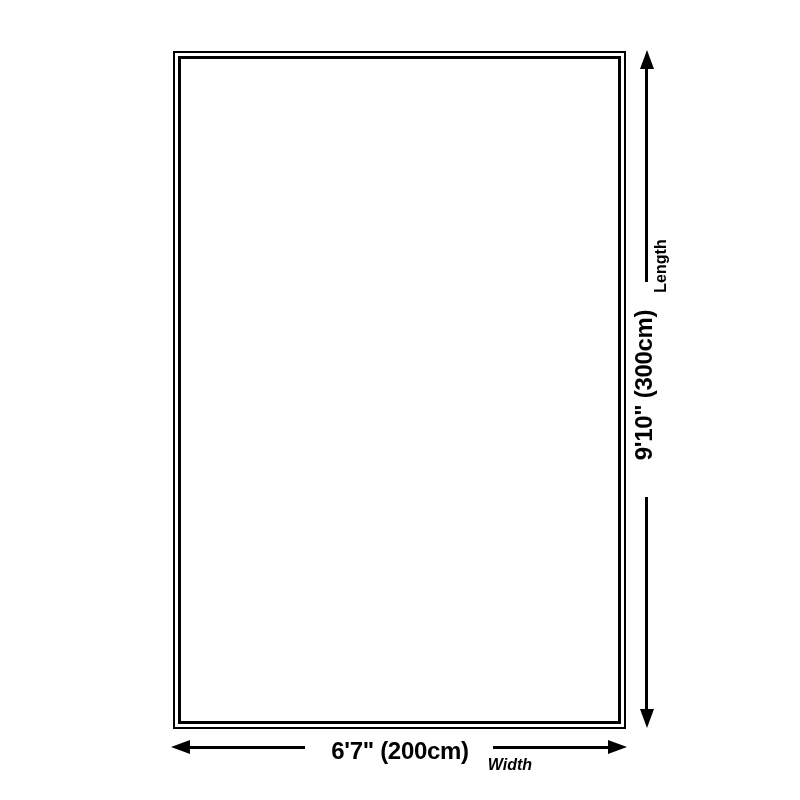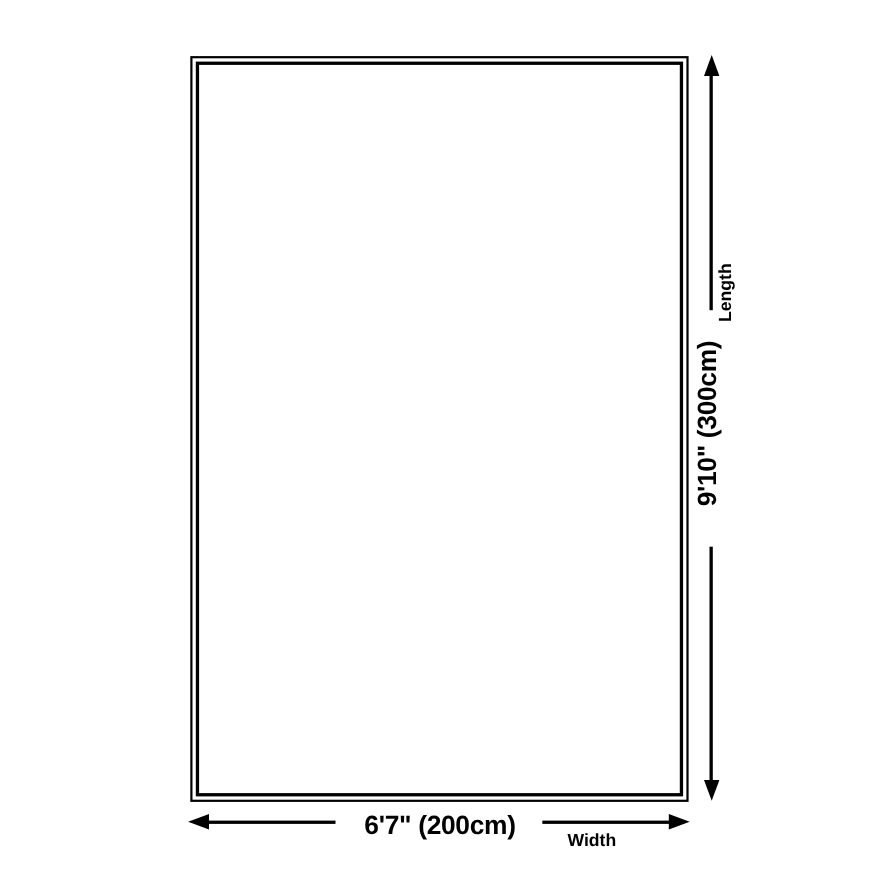--- a/index.html
+++ b/index.html
@@ -46,21 +46,21 @@
     position:absolute; font-size:24px; font-weight:700;
     letter-spacing:-0.3px; white-space:nowrap; line-height:1;
   }
   .dim-label {
     position:absolute; font-size:16px; font-weight:700;
     white-space:nowrap; line-height:1;
   }
   .length-value { left:644px; top:385px; transform:translate(-50%,-50%) rotate(-90deg); }
   .length-label { left:661px; top:266px; transform:translate(-50%,-50%) rotate(-90deg); }
   .width-value  { left:400px; top:751px; transform:translate(-50%,-50%); }
-  .width-label  { left:538px; top:765px; transform:translate(-50%,-50%); }
+  .width-label  { left:510px; top:765px; transform:translate(-50%,-50%);font-style:italic; }
 </style>
 </head>
 <body>
 
 <div class="stage">
 
   <div class="rug">
     <div class="rug-inner"></div>
   </div>
 

